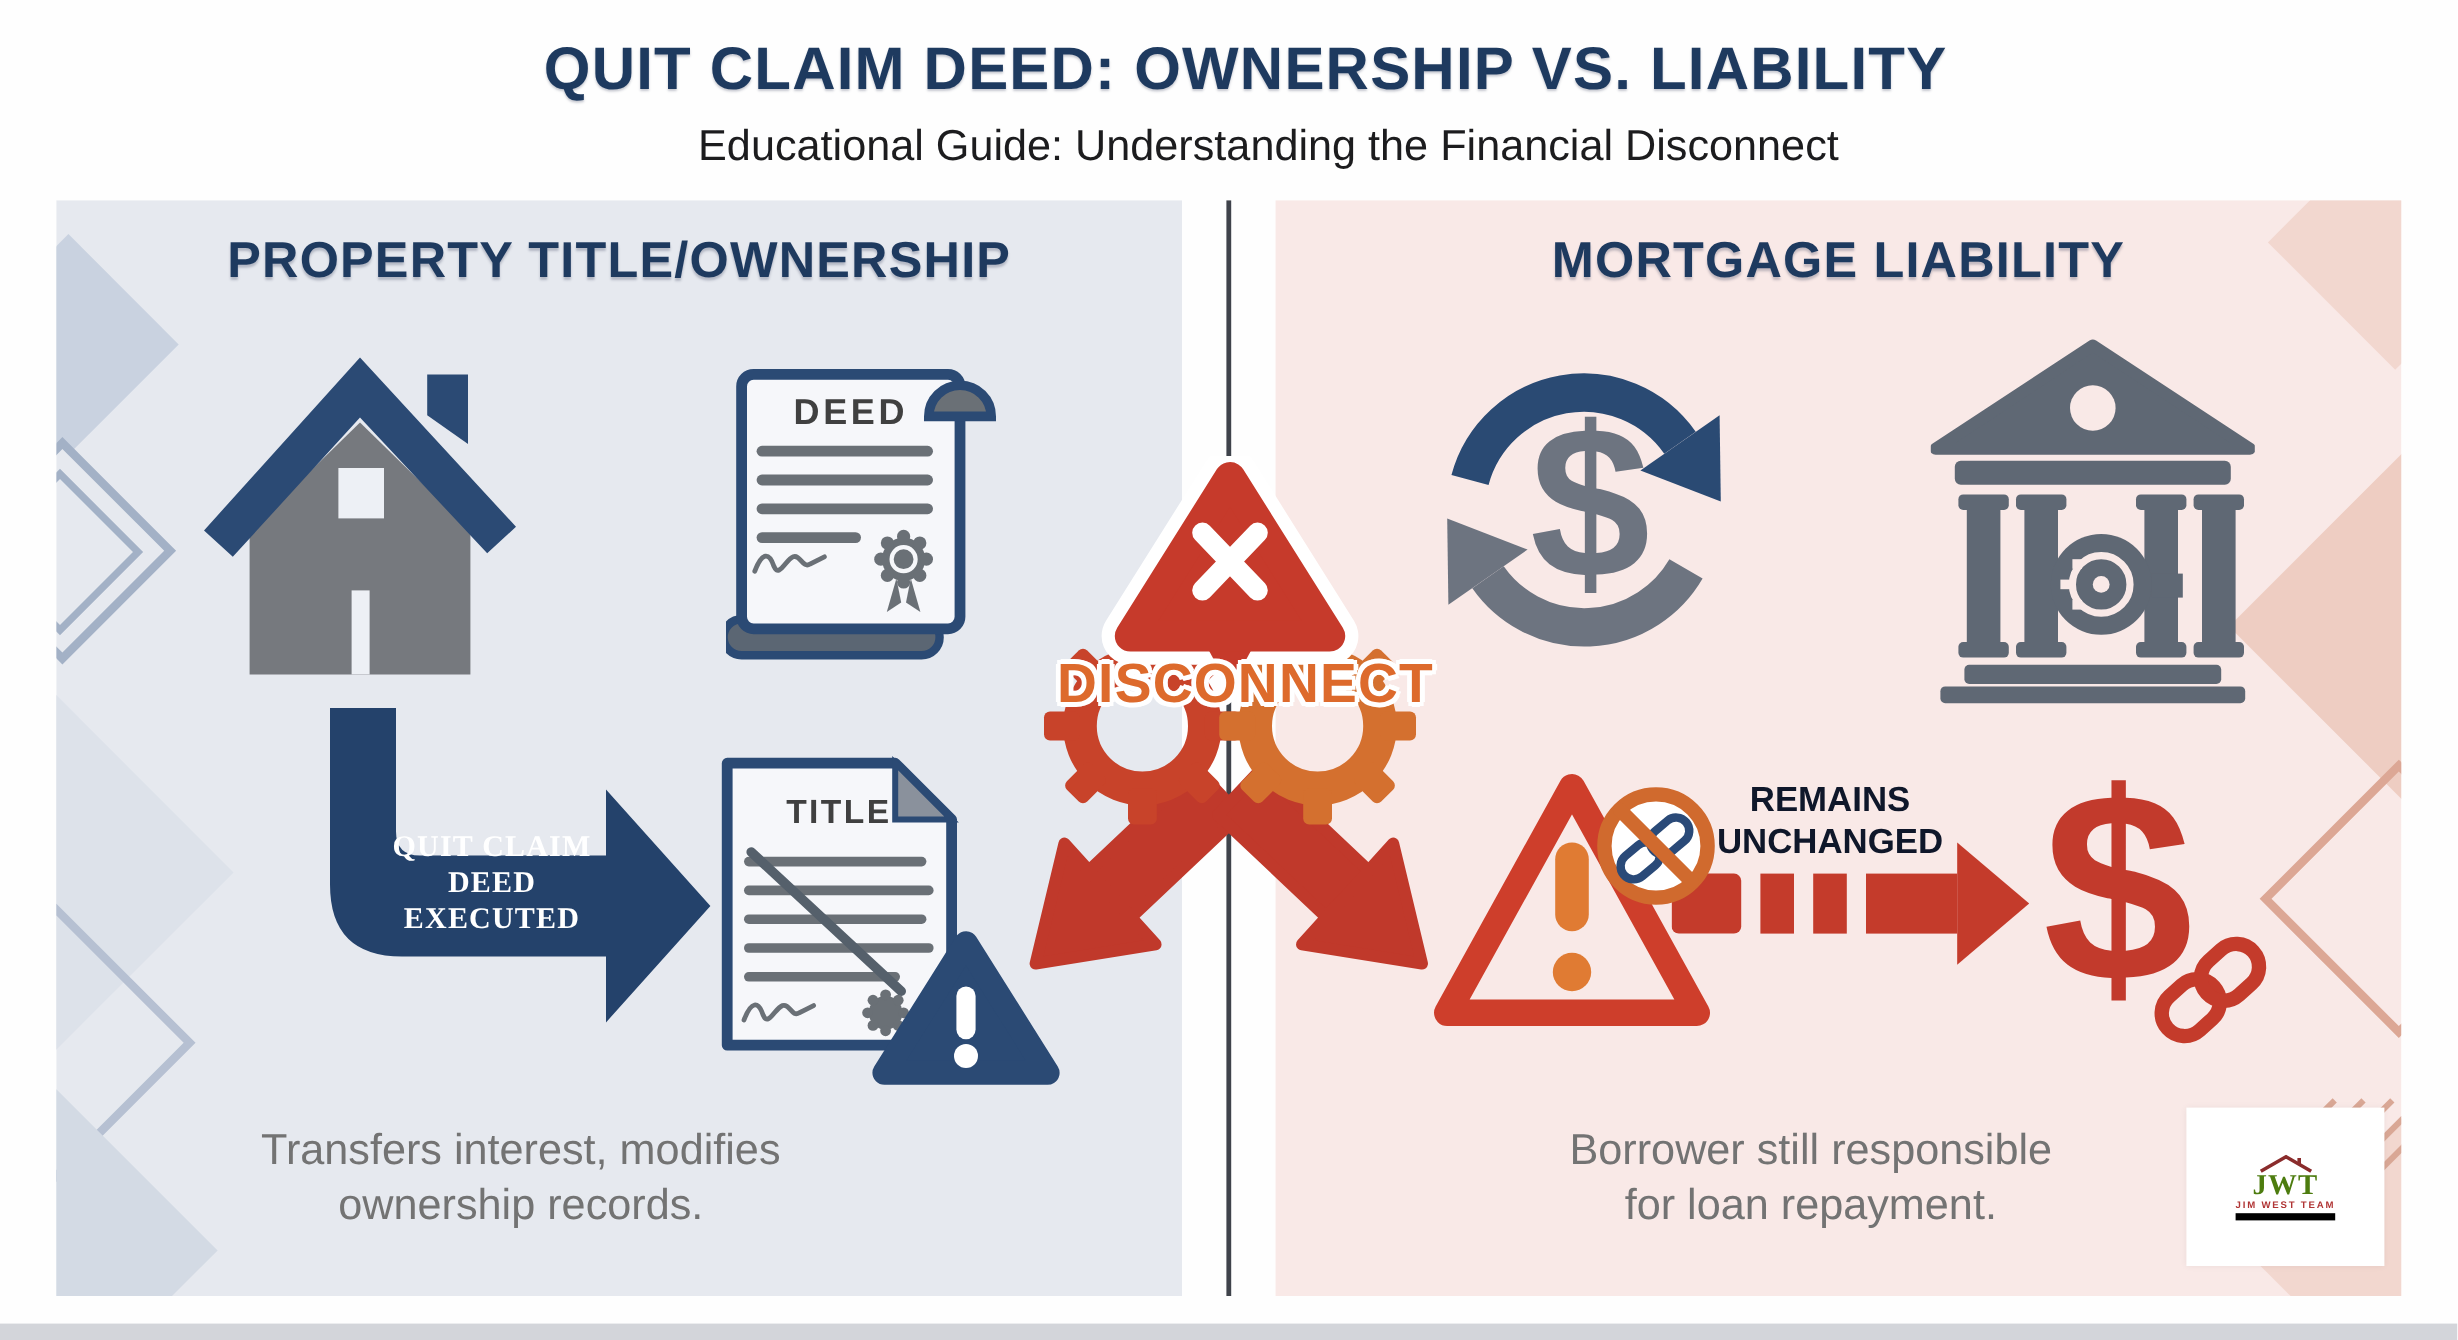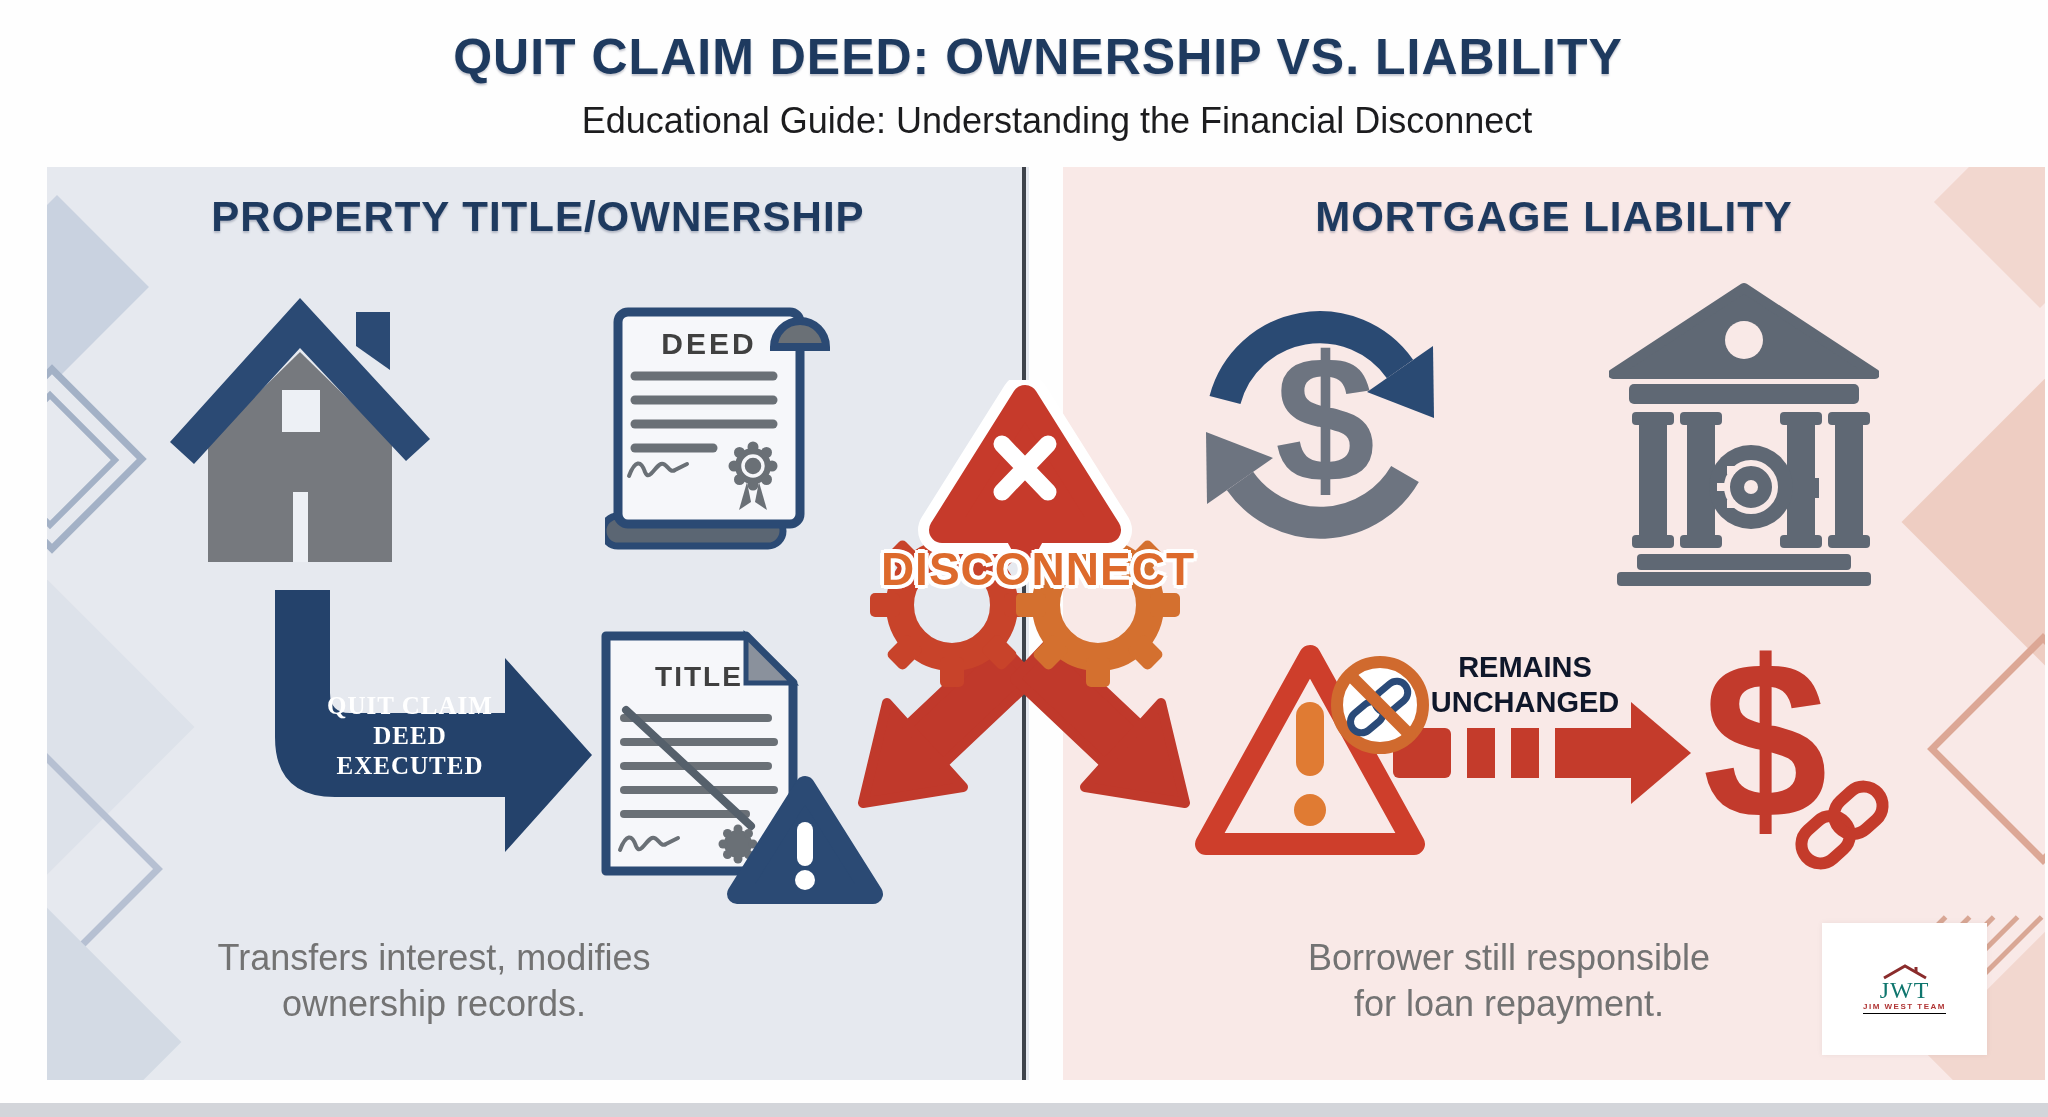--- a/index.html
+++ b/index.html
@@ -7,21 +7,21 @@
     background:#fefefe;font-family:"Liberation Sans",sans-serif;}
 
   
   .page-title{position:absolute;top:28px;left:0;width:100%;text-align:center;
     font-size:50px;font-weight:800;letter-spacing:1px;color:#1e3a5f;
     text-shadow:0 2px 2px rgba(30,40,70,.25);margin-left:14px;}
   .page-subtitle{position:absolute;top:100px;left:0;width:100%;text-align:center;
     font-size:36px;font-weight:500;color:#1c1c1e;padding-left:33px;}
 
   
-  .panel{position:absolute;top:167px;height:913px;overflow:hidden;padding-left:44px;}
+  .panel{position:absolute;top:167px;height:913px;overflow:hidden;}
   .panel.left{left:47px;width:938px;background:#e6e9ef;}
   .panel.right{left:1063px;width:938px;background:#f9e9e7;}
   .divider{position:absolute;left:1022px;top:167px;width:4px;height:913px;
     background:#3f434b;z-index:1;}
   .bottom-bar{position:absolute;left:0;bottom:0;width:100%;height:14px;background:#d3d5da;}
 
   .panel-heading{position:absolute;top:26px;left:0;width:100%;text-align:center;
     font-size:42px;font-weight:800;letter-spacing:1px;color:#1e3a5f;
     text-shadow:0 2px 2px rgba(30,40,70,.25);z-index:2;}
 
@@ -54,24 +54,24 @@
     font-size:29px;font-weight:800;color:#0f172a;line-height:35px;z-index:3;}
 
   .dollar{position:absolute;font-weight:700;z-index:2;transform:translate(-50%,-54%);}
   .cycle-dollar{left:262px;top:261px;font-size:180px;color:#6d7480;}
   .big-dollar{left:702px;top:583px;font-size:225px;color:#c23a2c;z-index:3;}
 
   
   .logo-box{position:absolute;left:759px;top:756px;width:165px;height:132px;background:#ffffff;
     z-index:4;display:flex;flex-direction:column;align-items:center;justify-content:center;
     box-shadow:0 0 6px rgba(0,0,0,.06);}
-  .logo-initials{font-family:"Liberation Serif",serif;font-size:24px;font-weight:400;
-    color:#0f766e;letter-spacing:1px;line-height:20px;}
+  .logo-initials{font-family:"Liberation Serif",serif;font-size:24px;font-weight:700;
+    color:#4d7c0f;letter-spacing:1px;line-height:20px;}
   .logo-team{font-size:8px;font-weight:700;color:#b03434;letter-spacing:1.5px;
-    border-bottom:1px solid #000000;padding-bottom:2px;margin-top:2px;}
+    border-bottom:6px solid #000000;padding-bottom:2px;margin-top:2px;}
 
   
   .deco{position:absolute;transform:rotate(45deg);z-index:0;}
   .d-solid1{width:130px;height:130px;background:#c9d2e0;left:-55px;top:55px;}
   .d-ol1{width:120px;height:120px;border:7px solid #a3b1c6;left:-62px;top:225px;}
   .d-ol1b{width:86px;height:86px;border:6px solid #a3b1c6;left:-46px;top:244px;}
   .d-solid2{width:230px;height:230px;background:#dde2ea;left:-130px;top:445px;}
   .d-ol2{width:150px;height:150px;border:7px solid #b6c0d2;left:-82px;top:620px;}
   .d-solid3{width:190px;height:190px;background:#d3dae4;left:-95px;top:780px;}
 

